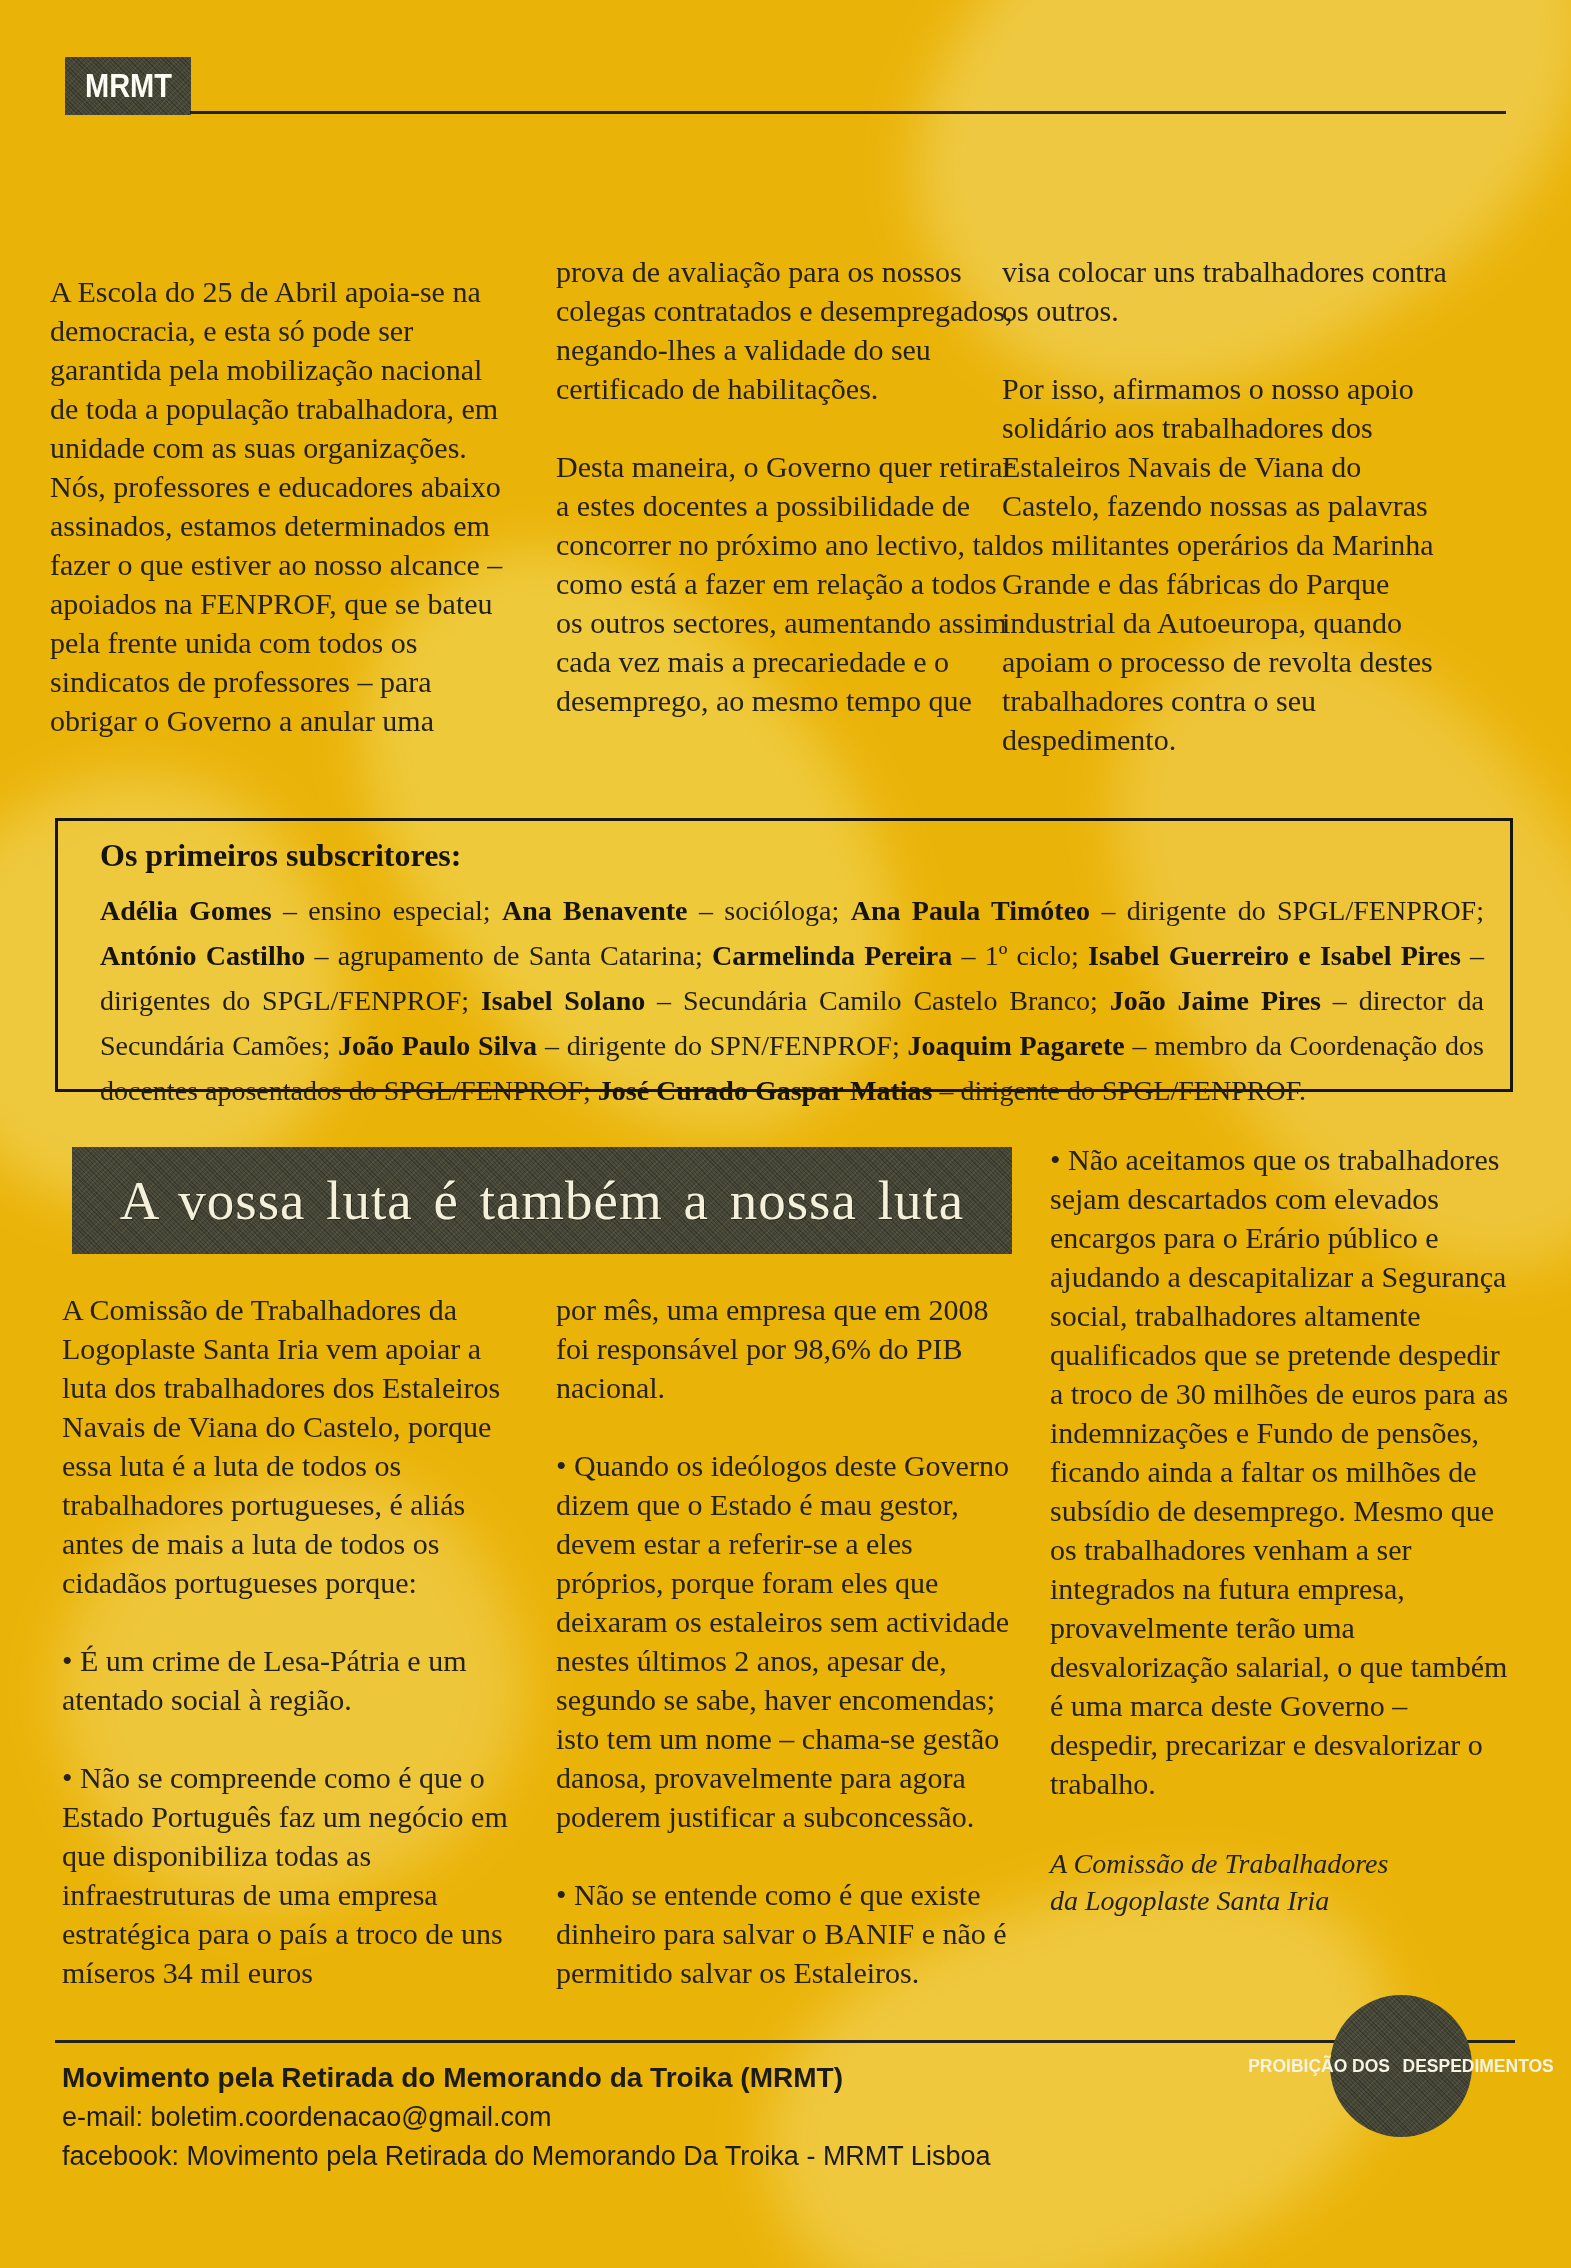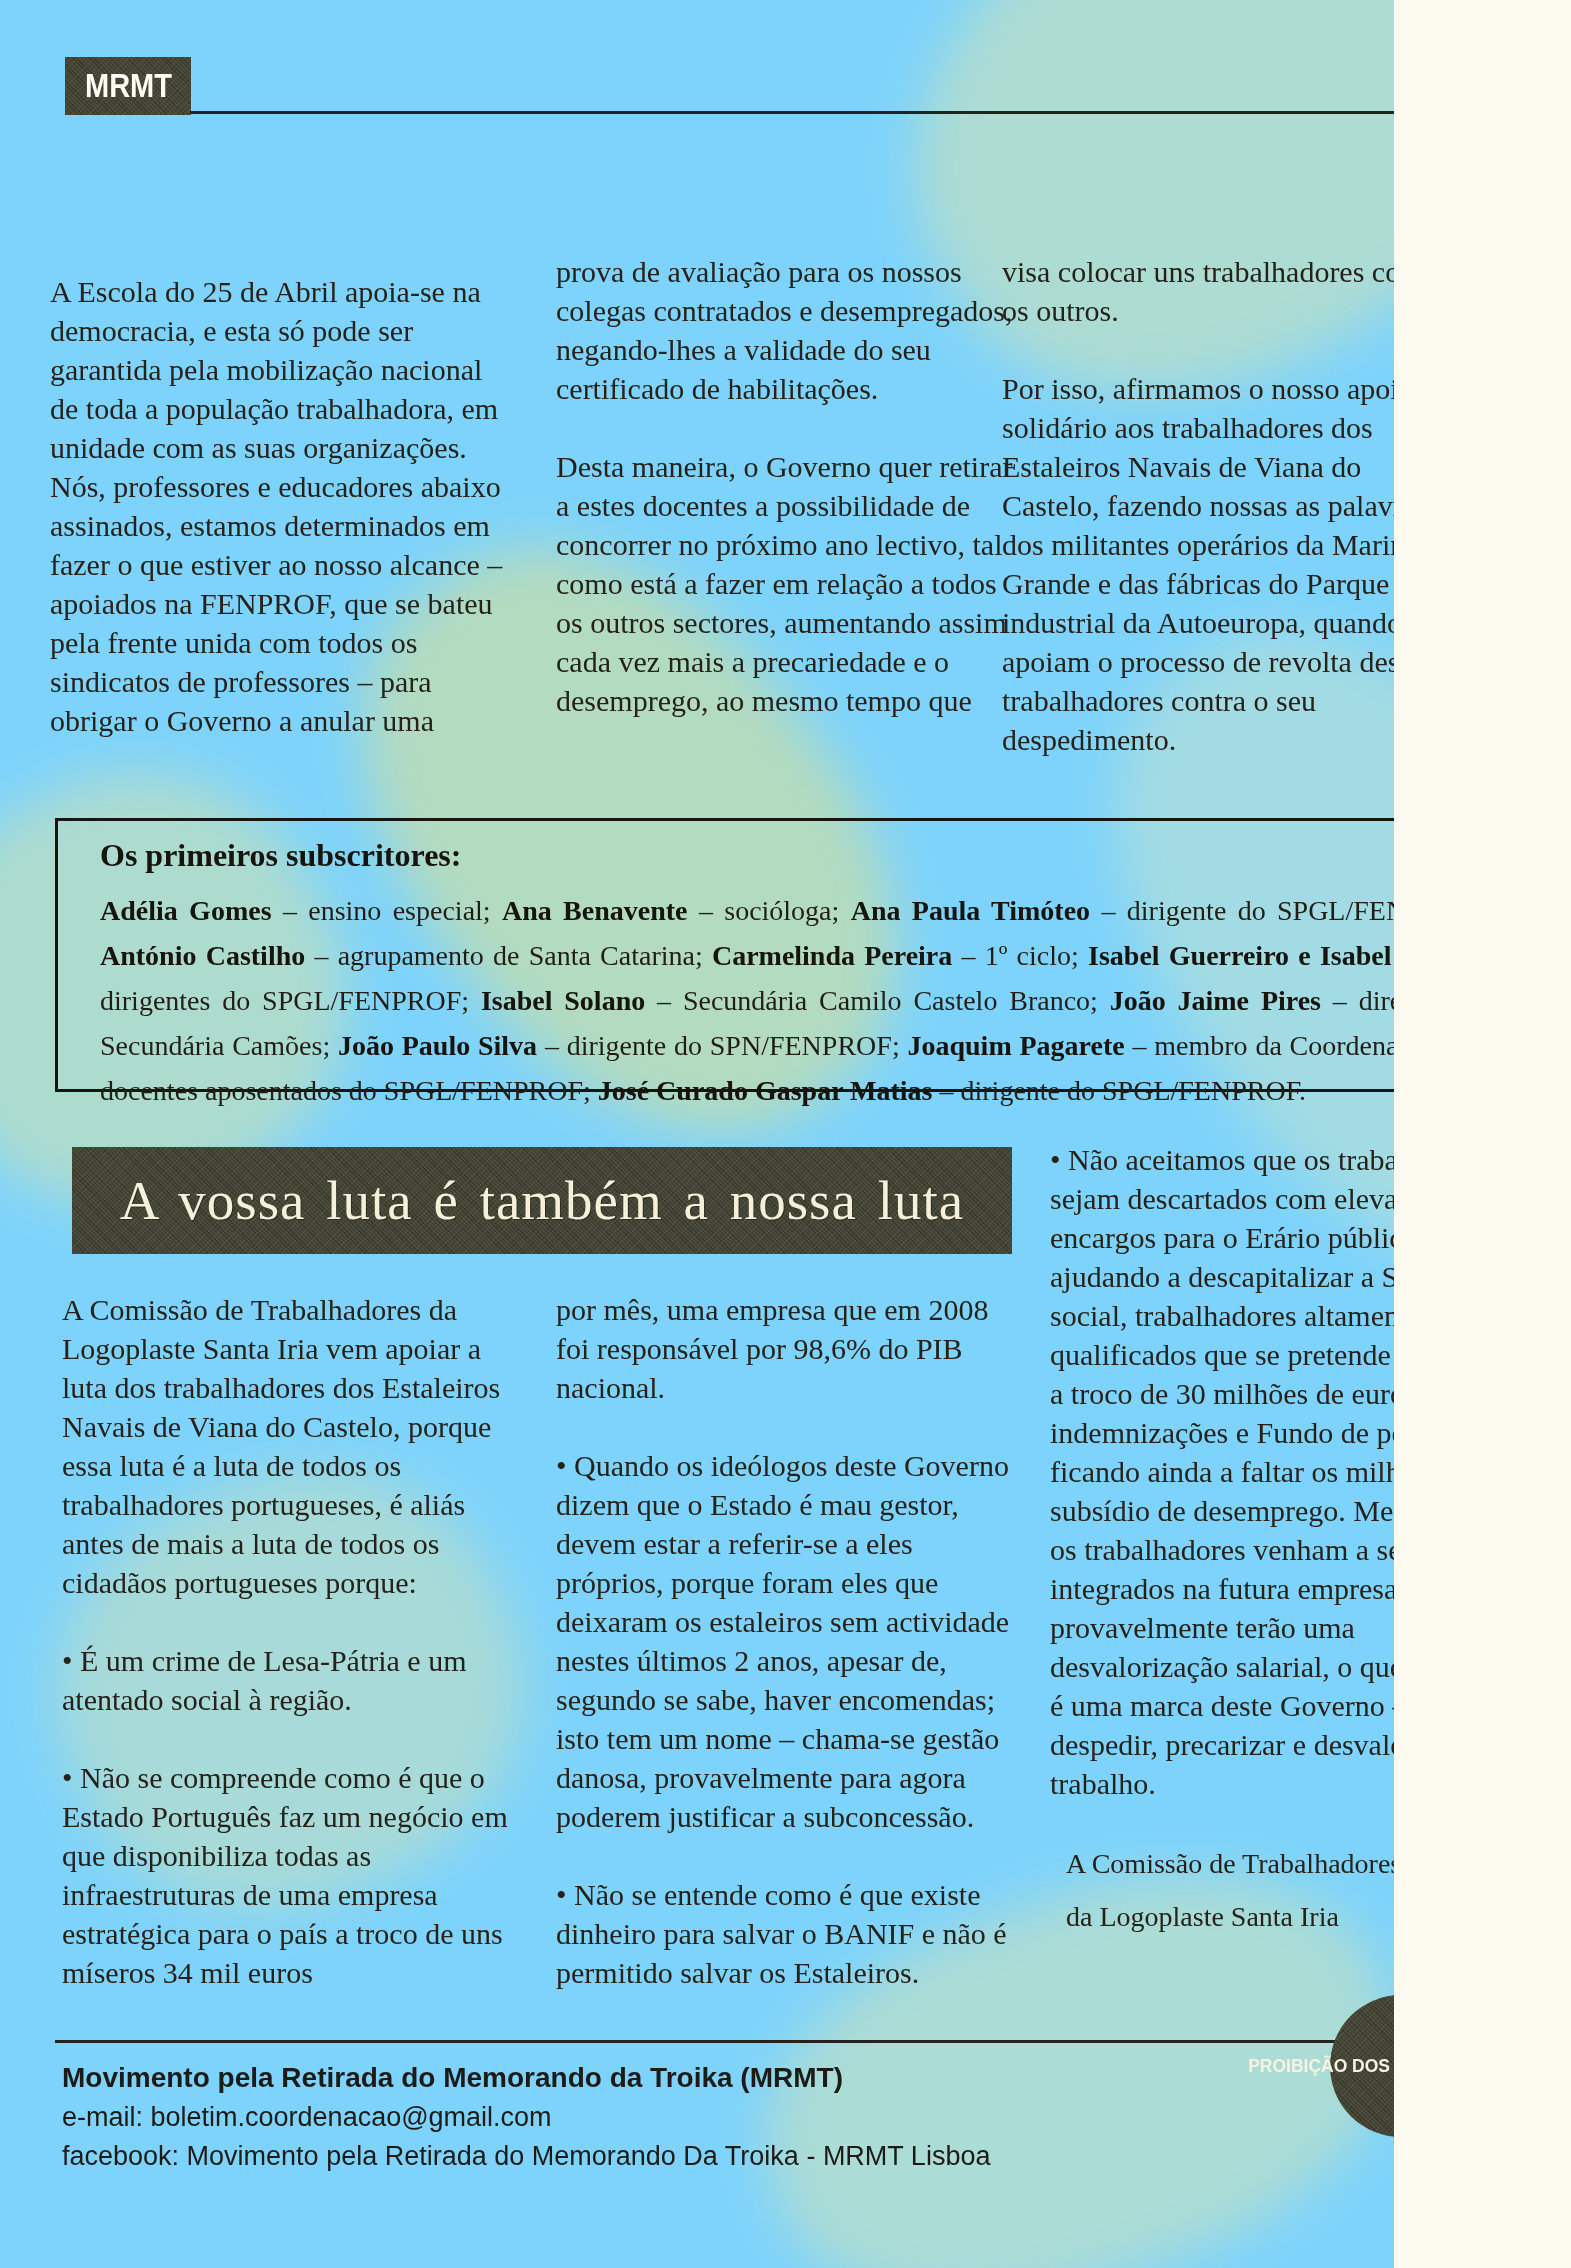--- a/index.html
+++ b/index.html
@@ -1,18 +1,18 @@
 <!DOCTYPE html>
 <html><head>
 <meta charset="utf-8">
 <style>
   html,body{margin:0;padding:0;}
   body{width:1571px;height:2268px;background:#fdfaef;}
-  .page{position:relative;width:1394px;height:2268px;overflow:hidden;
-        background:#7dd3fc;font-family:"Liberation Serif","DejaVu Serif",serif;color:#221f19;}
+  .page{position:relative;width:1571px;height:2268px;overflow:hidden;
+        background:#eab308;font-family:"Liberation Serif","DejaVu Serif",serif;color:#221f19;}
   .streak{position:absolute;pointer-events:none;filter:blur(26px);border-radius:45%;}
   .s1{left:900px;top:-150px;width:700px;height:500px;background:rgba(246,233,150,.40);transform:rotate(-32deg);}
   .s2{left:420px;top:520px;width:420px;height:640px;background:rgba(245,228,120,.45);transform:rotate(-38deg);}
   .s3{left:-80px;top:780px;width:420px;height:420px;background:rgba(246,232,140,.40);transform:rotate(-30deg);}
   .s4{left:60px;top:1480px;width:460px;height:420px;background:rgba(246,233,150,.35);transform:rotate(-24deg);}
   .s5{left:760px;top:1900px;width:640px;height:380px;background:rgba(246,233,150,.38);transform:rotate(-18deg);}
   .s6{left:1180px;top:600px;width:420px;height:700px;background:rgba(248,238,170,.30);transform:rotate(-35deg);}
 
   .dark{background-color:#474837;
         background-image:repeating-linear-gradient(45deg,rgba(0,0,0,.22) 0 1px,transparent 1px 3px),
@@ -39,21 +39,21 @@
   .subs-text{margin:0;font-size:28px;line-height:45px;text-align:justify;color:#221e16;}
   .subs-text b{color:#17140e;}
 
   .bar{position:absolute;left:72px;top:1147px;width:940px;height:107px;display:flex;align-items:center;justify-content:center;}
   .bar span{color:#f4f0da;font-size:55px;letter-spacing:1px;word-spacing:6px;text-shadow:1px 1px 0 rgba(0,0,0,.35);white-space:nowrap;}
 
   .a2c1{left:62px;top:1290px;}
   .a2c2{left:556px;top:1290px;}
   .a2c3{left:1050px;top:1140px;}
   .signature{margin-top:42px;font-size:28px;line-height:37px;}
-  .sig-line{margin:16px;}
+  .sig-line{margin:0;font-style:italic;}
   .signatories{margin-top:34px;}
   .sig-name{margin:0;font-weight:bold;font-size:29px;line-height:40px;color:#17140e;}
 
   .footer-rule{position:absolute;left:55px;top:2040px;width:1460px;height:3px;background:#24221c;}
   .footer{position:absolute;left:62px;top:2058px;font-family:"Liberation Sans",sans-serif;color:#1d1b16;}
   .f-org{font-weight:bold;font-size:28px;line-height:40px;}
   .f-line{font-size:27px;line-height:39px;}
 
   .stamp{position:absolute;left:1330px;top:1995px;width:142px;height:142px;border-radius:50%;
          display:flex;align-items:center;justify-content:center;z-index:5;}

